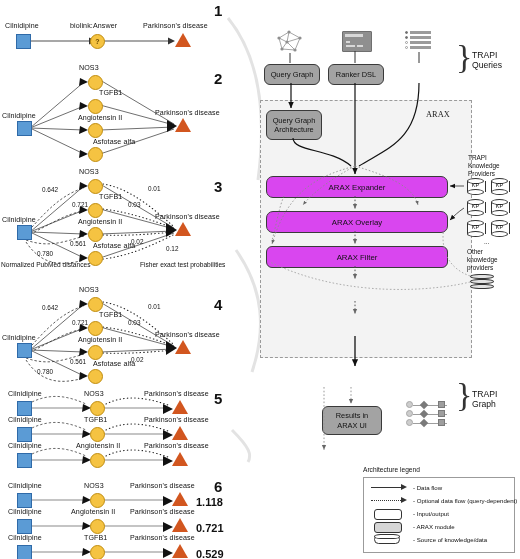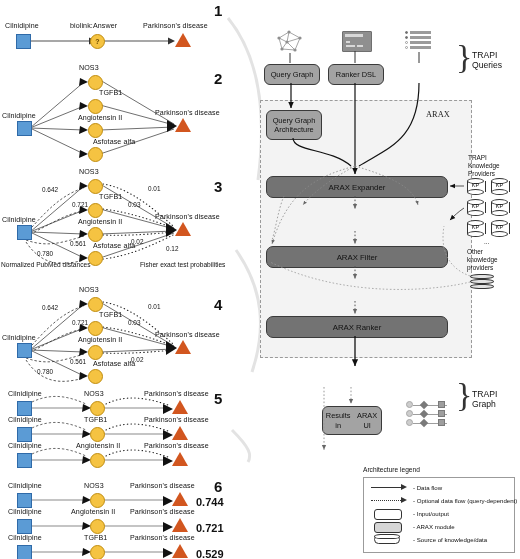--- a/index.html
+++ b/index.html
@@ -28,21 +28,21 @@
           border-right:8px solid transparent;border-bottom:14px solid #d2561f;}
 
   svg.ov{position:absolute;left:0;top:0;overflow:visible;pointer-events:none;}
 
   
   #arch{position:absolute;left:258px;top:0;width:262px;height:559px;}
   .box{position:absolute;border:1px solid #3a3a3a;border-radius:6px;
        background:#a3a3a3;display:flex;align-items:center;justify-content:center;
        text-align:center;font-size:7.4px;line-height:1.25;color:#111;}
   .module{position:absolute;border:1px solid #3a3a3a;border-radius:7px;
-       background:#737373;display:flex;align-items:center;justify-content:center;
+       background:#d946ef;display:flex;align-items:center;justify-content:center;
        font-size:7.8px;color:#111;}
   .arax-region{position:absolute;border:1px dashed #9a9a9a;background:#f3f3f3;}
   .region-title{position:absolute;font-size:8.4px;color:#222;}
   .side-label{position:absolute;font-size:8.6px;line-height:1.22;color:#111;}
   .small-label{position:absolute;font-size:6.4px;line-height:1.25;color:#111;}
 
   .kp{position:absolute;width:19px;height:17px;}
   .kp .cylbody{position:absolute;left:0;top:3px;width:17px;height:11px;
                border-left:1px solid #333;border-right:1px solid #333;background:#fff;}
   .kp .cyltop{position:absolute;left:0;top:0px;width:17px;height:6px;
@@ -332,21 +332,21 @@
       </svg>
       <div class="node-label" style="left:8px;top:12px;">Cilnidipine</div>
       <div class="node-label" style="left:84px;top:12px;">NOS3</div>
       <div class="node-label" style="left:130px;top:12px;">Parkinson's disease</div>
       <div class="node-label" style="left:8px;top:38px;">Cilnidipine</div>
       <div class="node-label" style="left:71px;top:38px;">Angiotensin II</div>
       <div class="node-label" style="left:130px;top:38px;">Parkinson's disease</div>
       <div class="node-label" style="left:8px;top:64px;">Cilnidipine</div>
       <div class="node-label" style="left:84px;top:64px;">TGFB1</div>
       <div class="node-label" style="left:130px;top:64px;">Parkinson's disease</div>
-      <div class="score-label" style="left:196px;top:26px;">0.744</div>
+      <div class="score-label" style="left:196px;top:26px;">1.118</div>
       <div class="score-label" style="left:196px;top:52px;">0.721</div>
       <div class="score-label" style="left:196px;top:78px;">0.529</div>
       <div class="nd-square" style="left:17px;top:23px;"></div>
       <div class="nd-circle" style="left:90px;top:23px;"></div>
       <div class="nd-tri" style="left:172px;top:22px;"></div>
       <div class="nd-square" style="left:17px;top:49px;"></div>
       <div class="nd-circle" style="left:90px;top:49px;"></div>
       <div class="nd-tri" style="left:172px;top:48px;"></div>
       <div class="nd-square" style="left:17px;top:75px;"></div>
       <div class="nd-circle" style="left:90px;top:75px;"></div>
@@ -405,24 +405,24 @@
 
     <div class="box" style="left:6px;top:64px;width:54px;height:19px;">Query Graph</div>
     <div class="box" style="left:70px;top:64px;width:54px;height:19px;">Ranker DSL</div>
 
     <div class="box" style="left:8px;top:110px;width:54px;height:28px;flex-direction:column;">
       <span>Query Graph</span>
       <span>Architecture</span>
     </div>
 
     <div class="module" style="left:8px;top:176px;width:180px;height:20px;">ARAX Expander</div>
-    <div class="module" style="left:8px;top:246px;width:180px;height:20px;">ARAX Filter</div>
-    <div class="module" style="left:8px;top:316px;width:180px;height:20px;">ARAX Ranker</div>
-
-    <div class="box" style="left:64px;top:406px;width:58px;height:27px;flex-direction:row;">
+    <div class="module" style="left:8px;top:211px;width:180px;height:20px;">ARAX Overlay</div>
+    <div class="module" style="left:8px;top:246px;width:180px;height:20px;border-radius:6px;">ARAX Filter</div>
+
+    <div class="box" style="left:64px;top:406px;width:58px;height:27px;flex-direction:column;">
       <span>Results in</span>
       <span>ARAX UI</span>
     </div>
 
     <div class="answer-icon" style="left:148px;top:401px;">
       <div class="ln" style="left:7px;top:3.5px;width:34px;"></div>
       <div class="c" style="left:0;top:0;"></div>
         <div class="d" style="left:15px;top:0.5px;"></div>
       <div class="s" style="left:32px;top:0;"></div>
       <div class="ln" style="left:7px;top:12.5px;width:34px;"></div>

